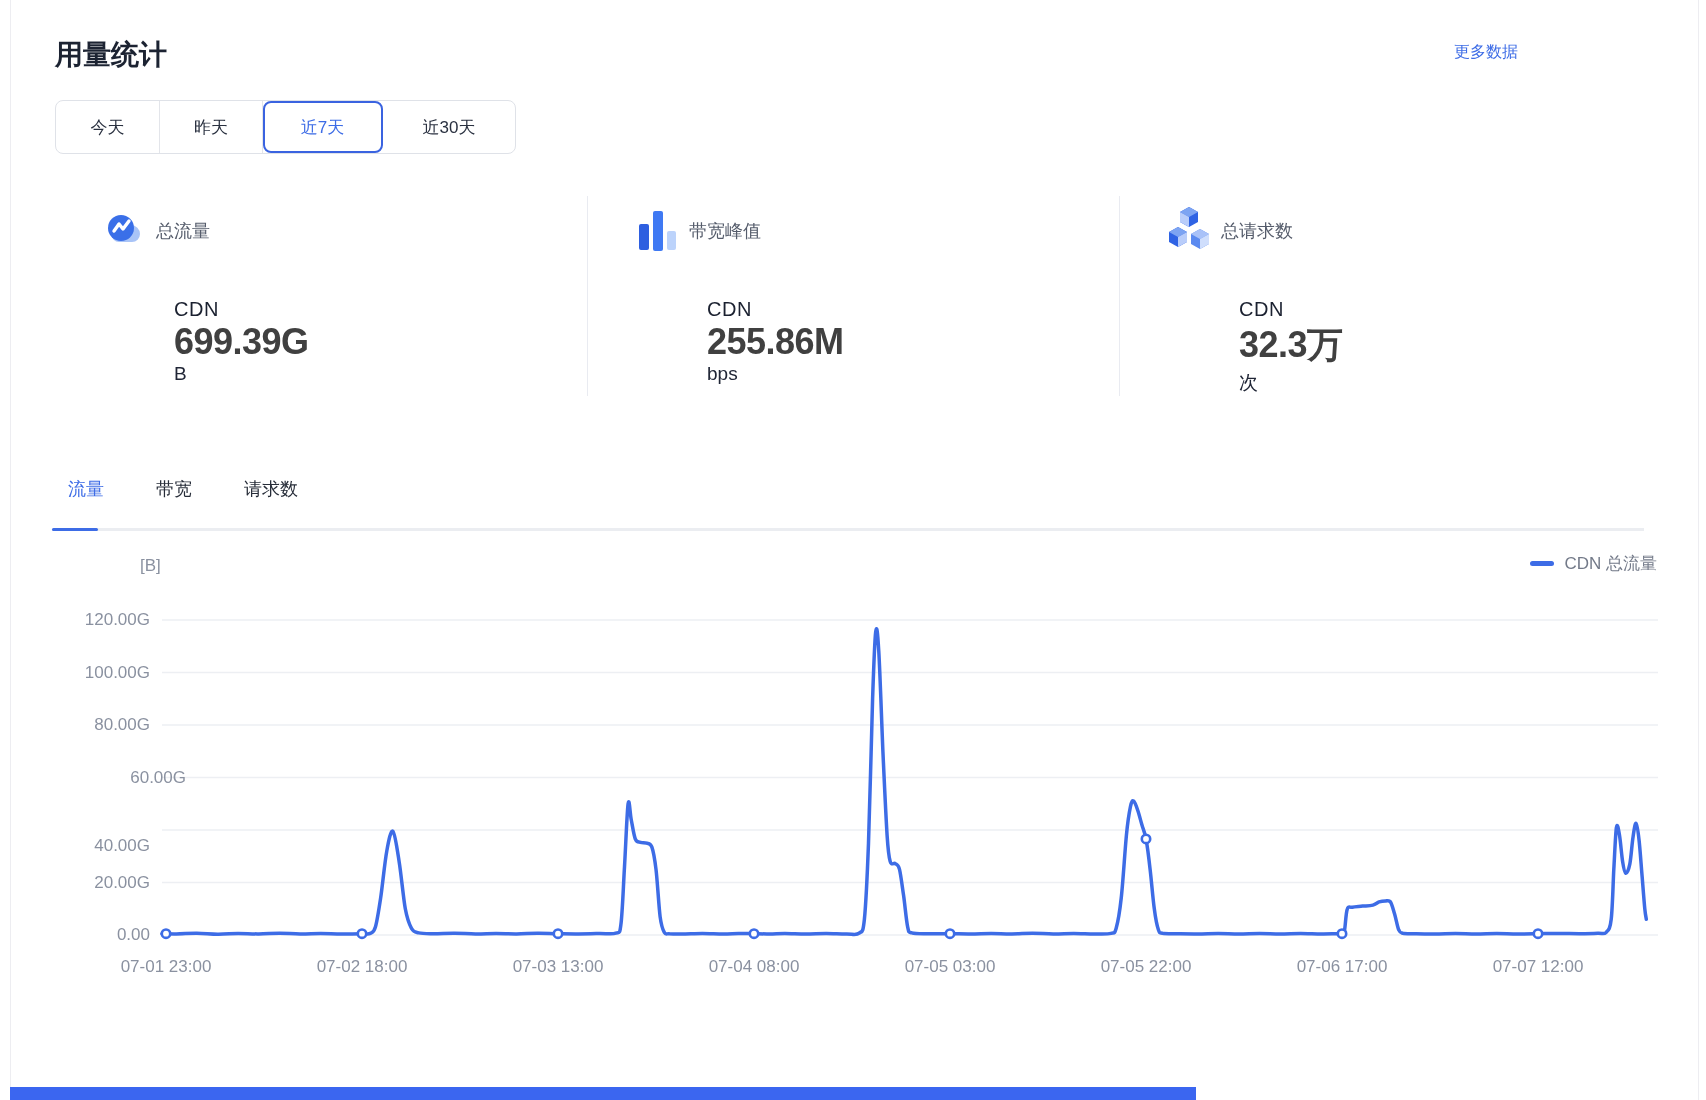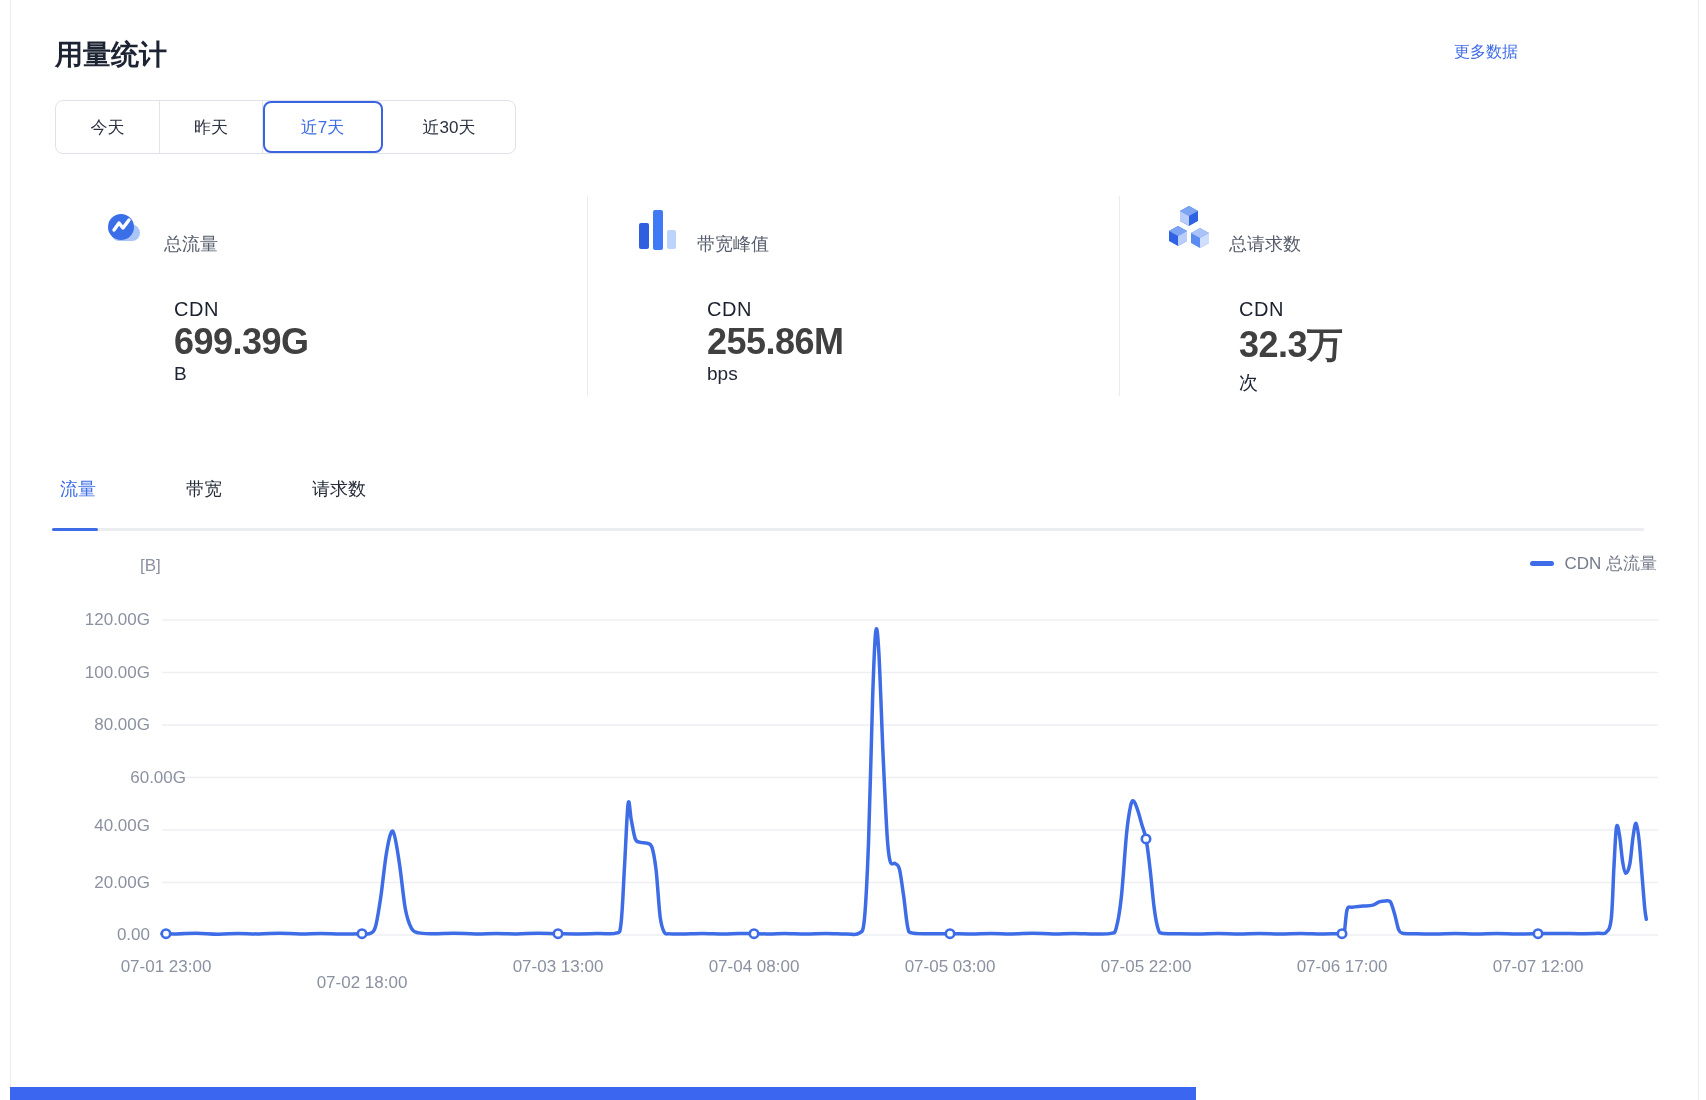--- a/index.html
+++ b/index.html
@@ -16,28 +16,28 @@
   .range-tabs{position:absolute;left:55px;top:100px;height:54px;display:flex;
     border:1px solid #dfe2e8;border-radius:8px;background:#fff;box-sizing:border-box;}
   .range-tab{min-width:104px;padding:0 10px;box-sizing:border-box;display:flex;align-items:center;justify-content:center;
     font-size:17px;color:#2a3140;cursor:pointer;border-right:1px solid #e3e5ea;}
   .range-tab:last-child{border-right:none;}
   .range-tab.active{color:#3d6ce6;outline:2px solid #3a63e0;outline-offset:-2px;border-radius:8px;border-right-color:transparent;}
   
   .stats{position:absolute;left:55px;top:196px;width:1600px;display:flex;}
   .stat-col{width:532px;box-sizing:border-box;padding:10px 0 0 45px;position:relative;}
   .stat-col + .stat-col{border-left:1px solid #e9ebf1;}
-  .stat-head{display:flex;align-items:flex-end;gap:16px;height:50px;}
+  .stat-head{display:flex;align-items:center;gap:8px;height:50px;}
   .stat-label{font-size:18px;color:#555c6b;}
   .stat-value-row{display:flex;align-items:baseline;margin:42px 0 0 66px;flex-direction:column;}
   .stat-product{font-size:20px;color:#1b2130;width:130px;letter-spacing:0.5px;}
   .stat-value{font-size:36px;font-weight:700;color:#404040;letter-spacing:-0.5px;}
   .stat-unit{font-size:19px;color:#202636;margin-left:8px;}
   
-  .chart-tabs{position:absolute;left:60px;top:477px;display:flex;gap:90px;}
+  .chart-tabs{position:absolute;left:68px;top:477px;display:flex;gap:52px;}
   .chart-tab{font-size:18px;color:#262c38;cursor:pointer;padding-bottom:10px;}
   .chart-tab.active{color:#3d6ce6;}
   .tabs-hairline{position:absolute;left:52px;top:528px;width:1592px;height:3px;background:#ebedf1;}
   .tabs-underline{position:absolute;left:52px;top:528px;width:46px;height:3px;background:#3d6ce6;border-radius:2px;}
   
   .chart-wrap{position:absolute;left:0;top:540px;width:1706px;height:460px;}
   .unit-label{position:absolute;left:140px;top:16px;font-size:17px;color:#8a91a0;}
   .legend{position:absolute;right:49px;top:12px;display:flex;align-items:center;gap:10px;}
   .legend-dash{width:24px;height:5px;border-radius:3px;background:#3d6ce6;}
   .legend-label{font-size:17px;color:#737a89;}
@@ -152,25 +152,25 @@
       <circle cx="950" cy="393.6875" r="4.2" fill="#ffffff" stroke="#3d6ce6" stroke-width="2.6"></circle>
       <circle cx="1146" cy="298.925" r="4.2" fill="#ffffff" stroke="#3d6ce6" stroke-width="2.6"></circle>
       <circle cx="1342" cy="393.6875" r="4.2" fill="#ffffff" stroke="#3d6ce6" stroke-width="2.6"></circle>
       <circle cx="1538" cy="393.6875" r="4.2" fill="#ffffff" stroke="#3d6ce6" stroke-width="2.6"></circle>
     </svg>
   <div id="axis-labels">
       <div class="y-label" style="top: 70px;">120.00G</div>
       <div class="y-label" style="top: 122.5px;">100.00G</div>
       <div class="y-label" style="top: 175px;">80.00G</div>
       <div class="y-label" style="top: 227.5px; margin-left: 36px;">60.00G</div>
-      <div class="y-label" style="top: 276px;">40.00G</div>
+      <div class="y-label" style="top: 296px;">40.00G</div>
       <div class="y-label" style="top: 332.5px;">20.00G</div>
       <div class="y-label" style="top: 385px;">0.00</div>
       <div class="x-label" style="left: 96px;">07-01 23:00</div>
-      <div class="x-label" style="left: 292px; margin-top: 16px;">07-02 18:00</div>
+      <div class="x-label" style="left: 292px;">07-02 18:00</div>
       <div class="x-label" style="left: 488px;">07-03 13:00</div>
       <div class="x-label" style="left: 684px;">07-04 08:00</div>
       <div class="x-label" style="left: 880px;">07-05 03:00</div>
       <div class="x-label" style="left: 1076px;">07-05 22:00</div>
       <div class="x-label" style="left: 1272px;">07-06 17:00</div>
       <div class="x-label" style="left: 1468px;">07-07 12:00</div>
     </div>
 
 </div>
 

